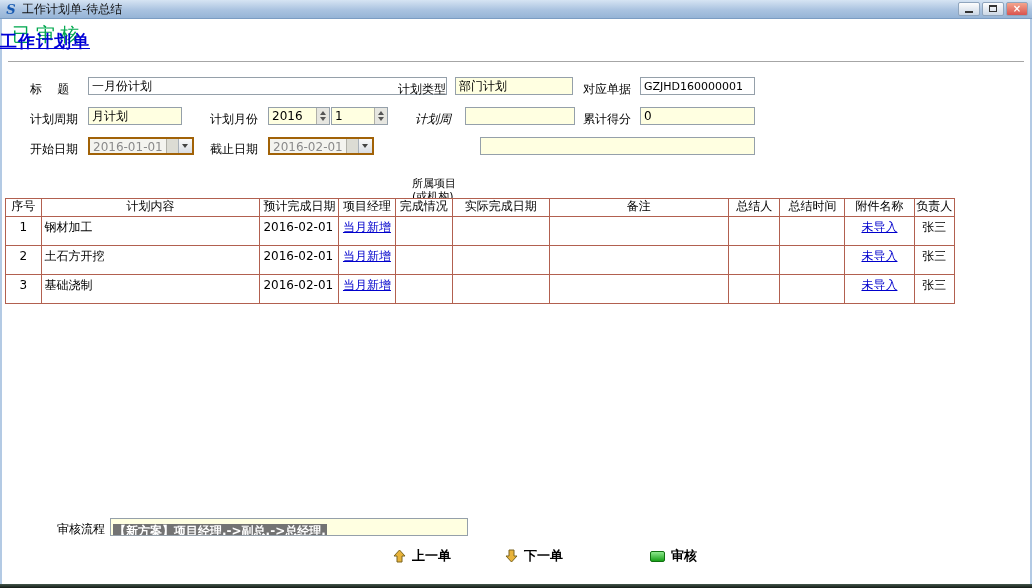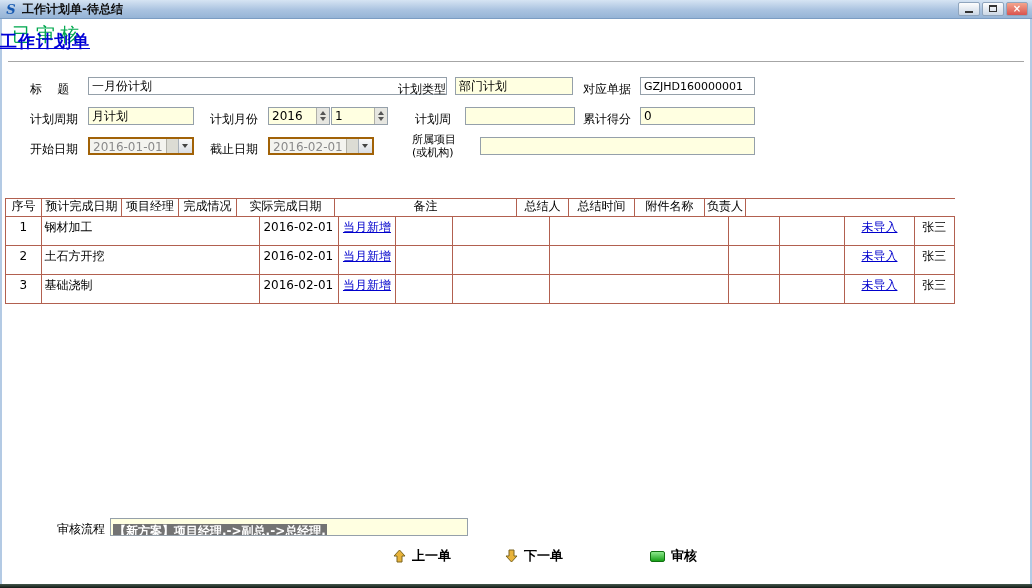--- a/index.html
+++ b/index.html
@@ -10,41 +10,41 @@
     box-sizing:border-box;
   }
   
   .titlebar {
     position:absolute; left:0; top:0; right:0; height:19px;
     background:linear-gradient(#d6e4f3,#aac3e0 55%,#96b4d6);
     border-bottom:1px solid #7b9cc2;
     display:flex; align-items:center; padding:0 4px; box-sizing:border-box;
   }
   .app-icon { font:italic bold 13px "DejaVu Serif","Liberation Serif",serif; color:#1558b0; width:14px; text-align:center; }
-  .win-title { font-size:12px; font-weight:bold; color:#111; margin-left:4px; }
+  .win-title { font-size:12px; font-weight:normal; color:#111; margin-left:4px; }
   .win-controls { margin-left:auto; display:flex; gap:2px; }
   .winbtn {
     width:22px; height:14px; text-align:center; border-radius:2px; cursor:pointer;
     background:linear-gradient(#fdfdfd,#ccd8e6); border:1px solid #8fa5bd;
     box-sizing:border-box; overflow:hidden;
   }
   .winbtn.close { background:linear-gradient(#f4a58d,#d9534f); color:#fff; font-weight:bold; font-size:10px; line-height:12px; }
   .glyph-min { display:block; width:8px; height:2px; background:#333; margin:8px auto 0; }
   .glyph-max { display:block; width:8px; height:7px; border:1px solid #333; border-top-width:2px; margin:2px auto 0; box-sizing:border-box; }
   
   .edge-l, .edge-r { position:absolute; top:19px; bottom:0; width:2px; background:#b3cae4; }
   .edge-l { left:0; } .edge-r { right:0; }
   .bottom-strip { position:absolute; left:0; right:0; bottom:0; height:4px; background:linear-gradient(#46584d,#121a15); }
   
   .status-approved { position:absolute; left:12px; top:22px; font-size:19px; color:#00a84e; letter-spacing:5px; }
   .page-title { position:absolute; left:0; right:0; top:30px; text-align:left; font-size:17px; font-weight:bold; color:#0000d6; text-decoration:underline; letter-spacing:1px; }
   .hr { position:absolute; left:8px; right:8px; top:61px; height:0; border-top:1px solid #a6a6a6; border-bottom:1px solid #ffffff; }
   
   .lbl { position:absolute; font-size:12px; color:#000; white-space:pre; }
-  .lbl.small { font-size:11px; line-height:13px; white-space:normal; }
+  .lbl.small { font-size:11px; line-height:13px; white-space:normal;margin-top:44px; }
   .fld {
     position:absolute; height:18px; box-sizing:border-box;
     border:1px solid #95a0aa; background:#ffffe1;
     font-size:12px; line-height:15px; padding:1px 3px;
     overflow:hidden; white-space:nowrap;
   }
   .fld.white { background:#ffffff; }
   .fld.tiny { font-size:11px; }
   .spin { position:absolute; right:0; top:0; bottom:0; width:12px; background:#e6e6e0; border-left:1px solid #b0b0a8; display:flex; flex-direction:column; justify-content:center; cursor:pointer; }
   .spin i { display:block; width:0; height:0; margin:1px auto; border-left:3px solid transparent; border-right:3px solid transparent; }
@@ -107,39 +107,39 @@
   <span class="lbl" style="left:30px;top:81px;">标    题</span>
   <div class="fld white" style="left:88px;top:77px;width:359px;">一月份计划</div>
 
   <span class="lbl" style="left:398px;top:81px;">计划类型</span>
   <div class="fld" style="left:455px;top:77px;width:118px;">部门计划</div>
 
   <span class="lbl" style="left:583px;top:81px;">对应单据</span>
   <div class="fld white tiny" style="left:640px;top:77px;width:115px;">GZJHD160000001</div>
 
   <span class="lbl" style="left:30px;top:111px;">计划周期</span>
-  <div class="fld" style="left:88px;top:107px;width:106px;">月计划</div>
+  <div class="fld" style="left:88px;top:107px;width:94px;">月计划</div>
 
   <span class="lbl" style="left:210px;top:111px;">计划月份</span>
   <div class="fld" style="left:268px;top:107px;width:62px;padding-right:14px;">
     <span>2016</span>
     <span class="spin">
         <i class="up"></i>
         <i class="dn"></i>
       </span>
   </div>
   <div class="fld" style="left:331px;top:107px;width:57px;padding-right:14px;">
     <span>1</span>
     <span class="spin">
         <i class="up"></i>
         <i class="dn"></i>
       </span>
   </div>
 
-  <span class="lbl" style="left:415px;top:111px;">计划周</span>
+  <span class="lbl" style="left:415px;top:111px;font-style:italic;">计划周</span>
   <div class="fld" style="left:465px;top:107px;width:110px;"></div>
 
   <span class="lbl" style="left:583px;top:111px;">累计得分</span>
   <div class="fld" style="left:640px;top:107px;width:115px;">0</div>
 
   <span class="lbl" style="left:30px;top:141px;">开始日期</span>
   <div class="datefld" style="left:88px;top:137px;width:106px;">
     <span class="dval">2016-01-01</span>
     <span class="dblk"></span>
     <span class="dbtn">
@@ -155,20 +155,21 @@
         <i></i>
       </span>
   </div>
 
   <span class="lbl small" style="left:412px;top:133px;width:64px;"><span>所属项目</span><br><span>(或机构)</span></span>
   <div class="fld" style="left:480px;top:137px;width:275px;"></div>
 
   <div class="tbl">
     <div class="trow head">
       <span class="td c0">序号</span>
+      <span class="td c1">计划内容</span>
       <span class="td c2">预计完成日期</span>
       <span class="td c3">项目经理</span>
       <span class="td c4">完成情况</span>
       <span class="td c5">实际完成日期</span>
       <span class="td c6">备注</span>
       <span class="td c7">总结人</span>
       <span class="td c8">总结时间</span>
       <span class="td c9">附件名称</span>
       <span class="td c10">负责人</span>
     </div>

